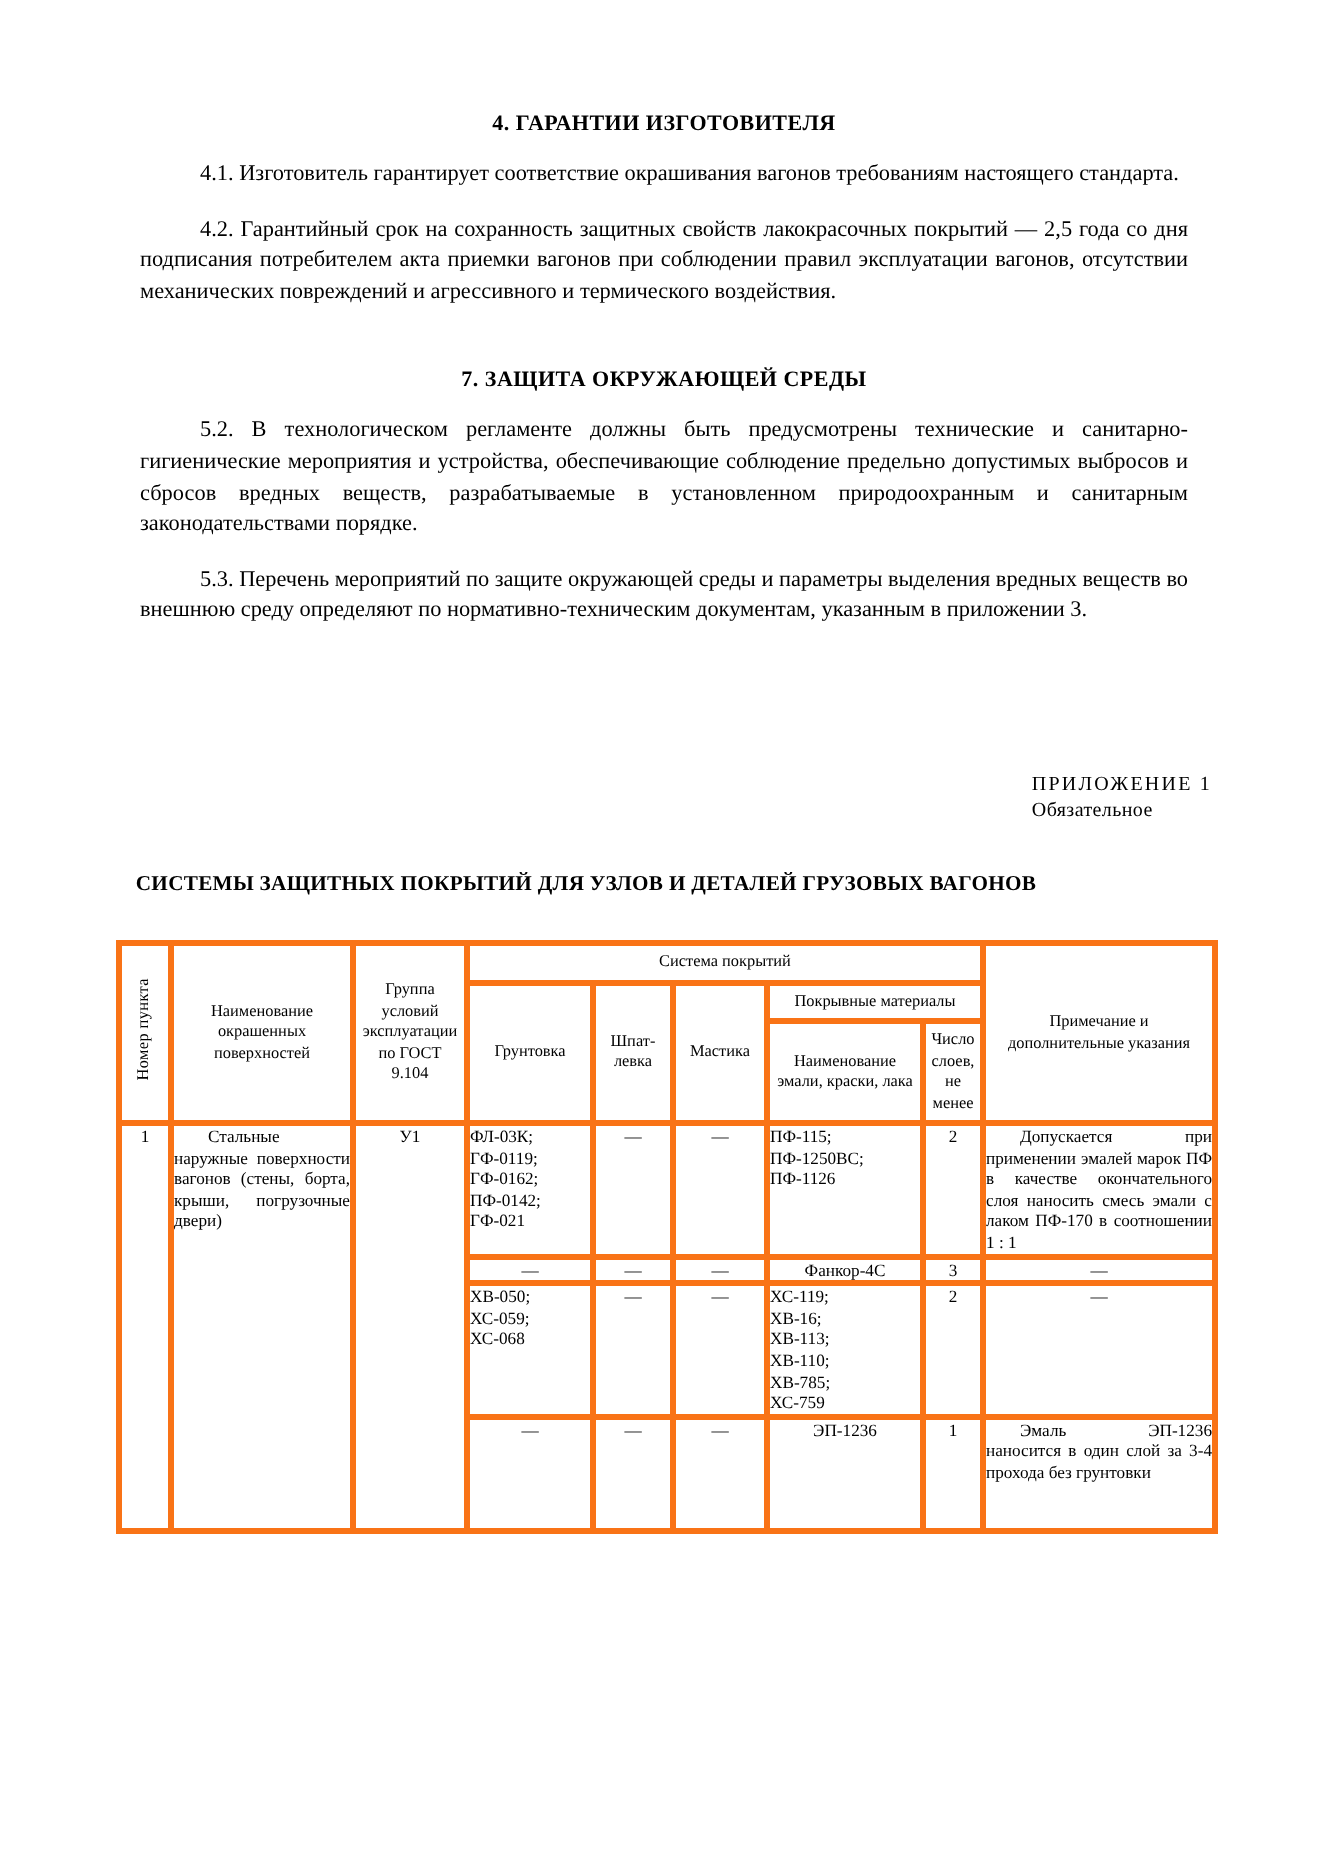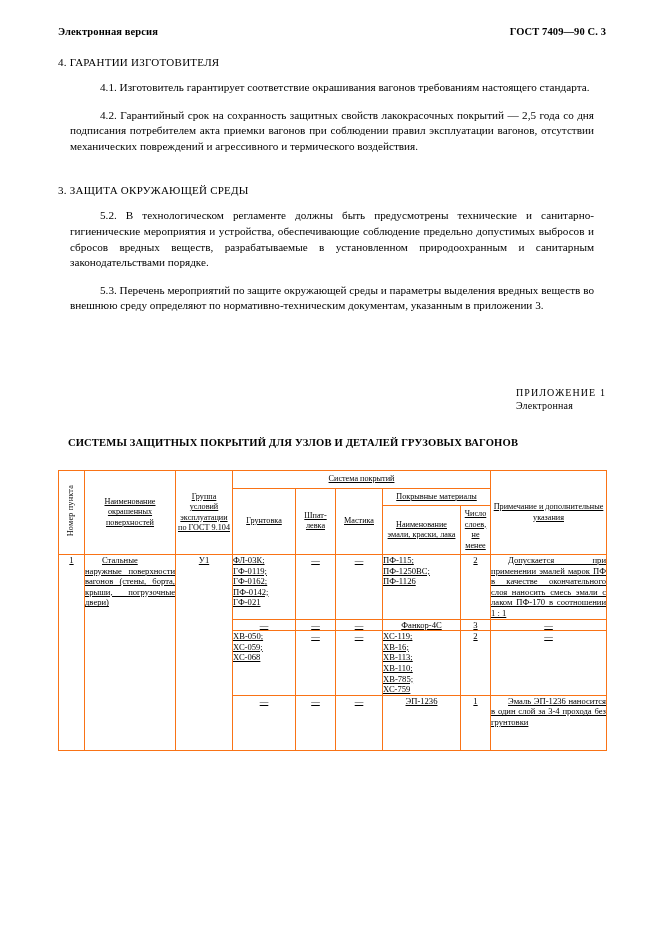--- a/index.html
+++ b/index.html
@@ -39,22 +39,22 @@
 
   
   .content {
     position: absolute;
     left: 58px;
     top: 56px;
     width: 548px;
   }
   h2.sec {
     font-size: 11px;
-    font-weight: normal;
-    text-align: left;
+    font-weight: bold;
+    text-align: center;
     margin: 0 0 11px 0;
     letter-spacing: .25px;
   }
   .sec-gap { height: 18px; }
   p.para {
     font-size: 11.2px;
     line-height: 15.6px;
     margin: 12px;
     text-align: justify;
     text-indent: 30px;
@@ -91,25 +91,24 @@
   table.sys {
     position: absolute;
     left: 58px;
     top: 470px;
     width: 548px;
     border-collapse: collapse;
     table-layout: fixed;
     font-size: 8.2px;
   }
   table.sys td, table.sys th {
-    border: 1px solid #f97316;
+    border: 3px solid #f97316;
     padding: 0;
     vertical-align: top;
     font-weight: normal;
-    text-decoration: underline;
   }
   table.sys th {
     text-align: center;
     vertical-align: middle;
     line-height: 10.5px;
     padding: 3px 2px;
   }
   .th-vert {
     width: 26px;
   }
@@ -132,42 +131,38 @@
   td.c-dash  { text-align: center; padding-top: 6px; }
   td.c-mid   { text-align: center; padding-top: 5px; }
   td.c-note  { text-align: justify; text-indent: 17px; margin-left: 29px; }
   .lines span { display: block; }
 </style>
 </head>
 <body>
 
 <div class="page">
 
-  <div class="runhead">
-    <div class="left">Электронная версия</div>
-    <div class="right">ГОСТ 7409—90 С. 3</div>
-  </div>
 
   <div class="content">
 
     <h2 class="sec">4.  ГАРАНТИИ ИЗГОТОВИТЕЛЯ</h2>
     <p class="para">4.1.  Изготовитель гарантирует соответствие окрашивания вагонов требованиям настоящего стандарта.</p>
     <p class="para">4.2.  Гарантийный срок на сохранность защитных свойств лакокрасочных покрытий — 2,5 года со дня подписания потребителем акта приемки вагонов при соблюдении правил эксплуатации вагонов, отсутствии механических повреждений и агрессивного и термического воздействия.</p>
 
     <div class="sec-gap"></div>
 
-    <h2 class="sec">3.  ЗАЩИТА ОКРУЖАЮЩЕЙ СРЕДЫ</h2>
+    <h2 class="sec">7.  ЗАЩИТА ОКРУЖАЮЩЕЙ СРЕДЫ</h2>
     <p class="para">5.2.  В технологическом регламенте должны быть предусмотрены технические и санитарно-гигиенические мероприятия и устройства, обеспечивающие соблюдение предельно допустимых выбросов и сбросов вредных веществ, разрабатываемые в установленном природоохранным и санитарным законодательствами порядке.</p>
     <p class="para">5.3.  Перечень мероприятий по защите окружающей среды и параметры выделения вредных веществ во внешнюю среду определяют по нормативно-техническим документам, указанным в приложении 3.</p>
 
   </div>
 
   <div class="appendix">
     <div class="l1">ПРИЛОЖЕНИЕ 1</div>
-    <div class="l2">Электронная</div>
+    <div class="l2">Обязательное</div>
   </div>
 
   <div class="tbl-title">СИСТЕМЫ ЗАЩИТНЫХ ПОКРЫТИЙ ДЛЯ УЗЛОВ И ДЕТАЛЕЙ ГРУЗОВЫХ ВАГОНОВ</div>
 
   <table class="sys">
     <colgroup>
       <col style="width:26px">
       <col style="width:91px">
       <col style="width:57px">
       <col style="width:63px">

